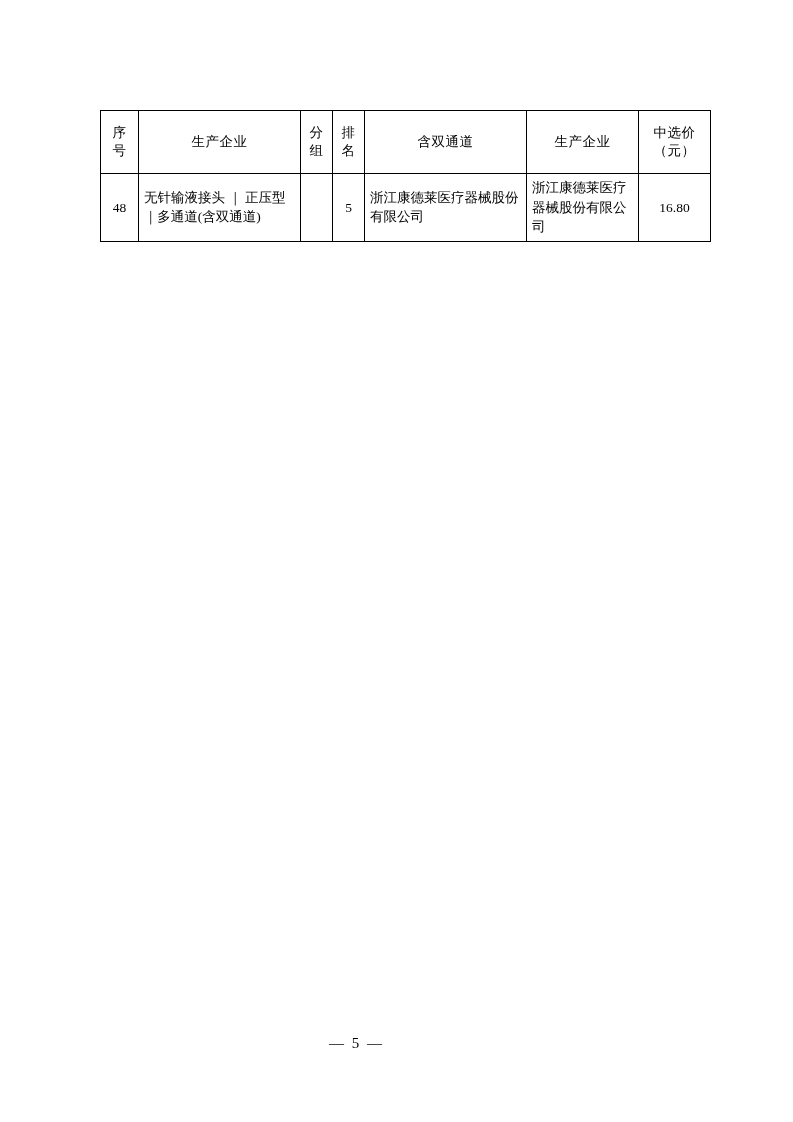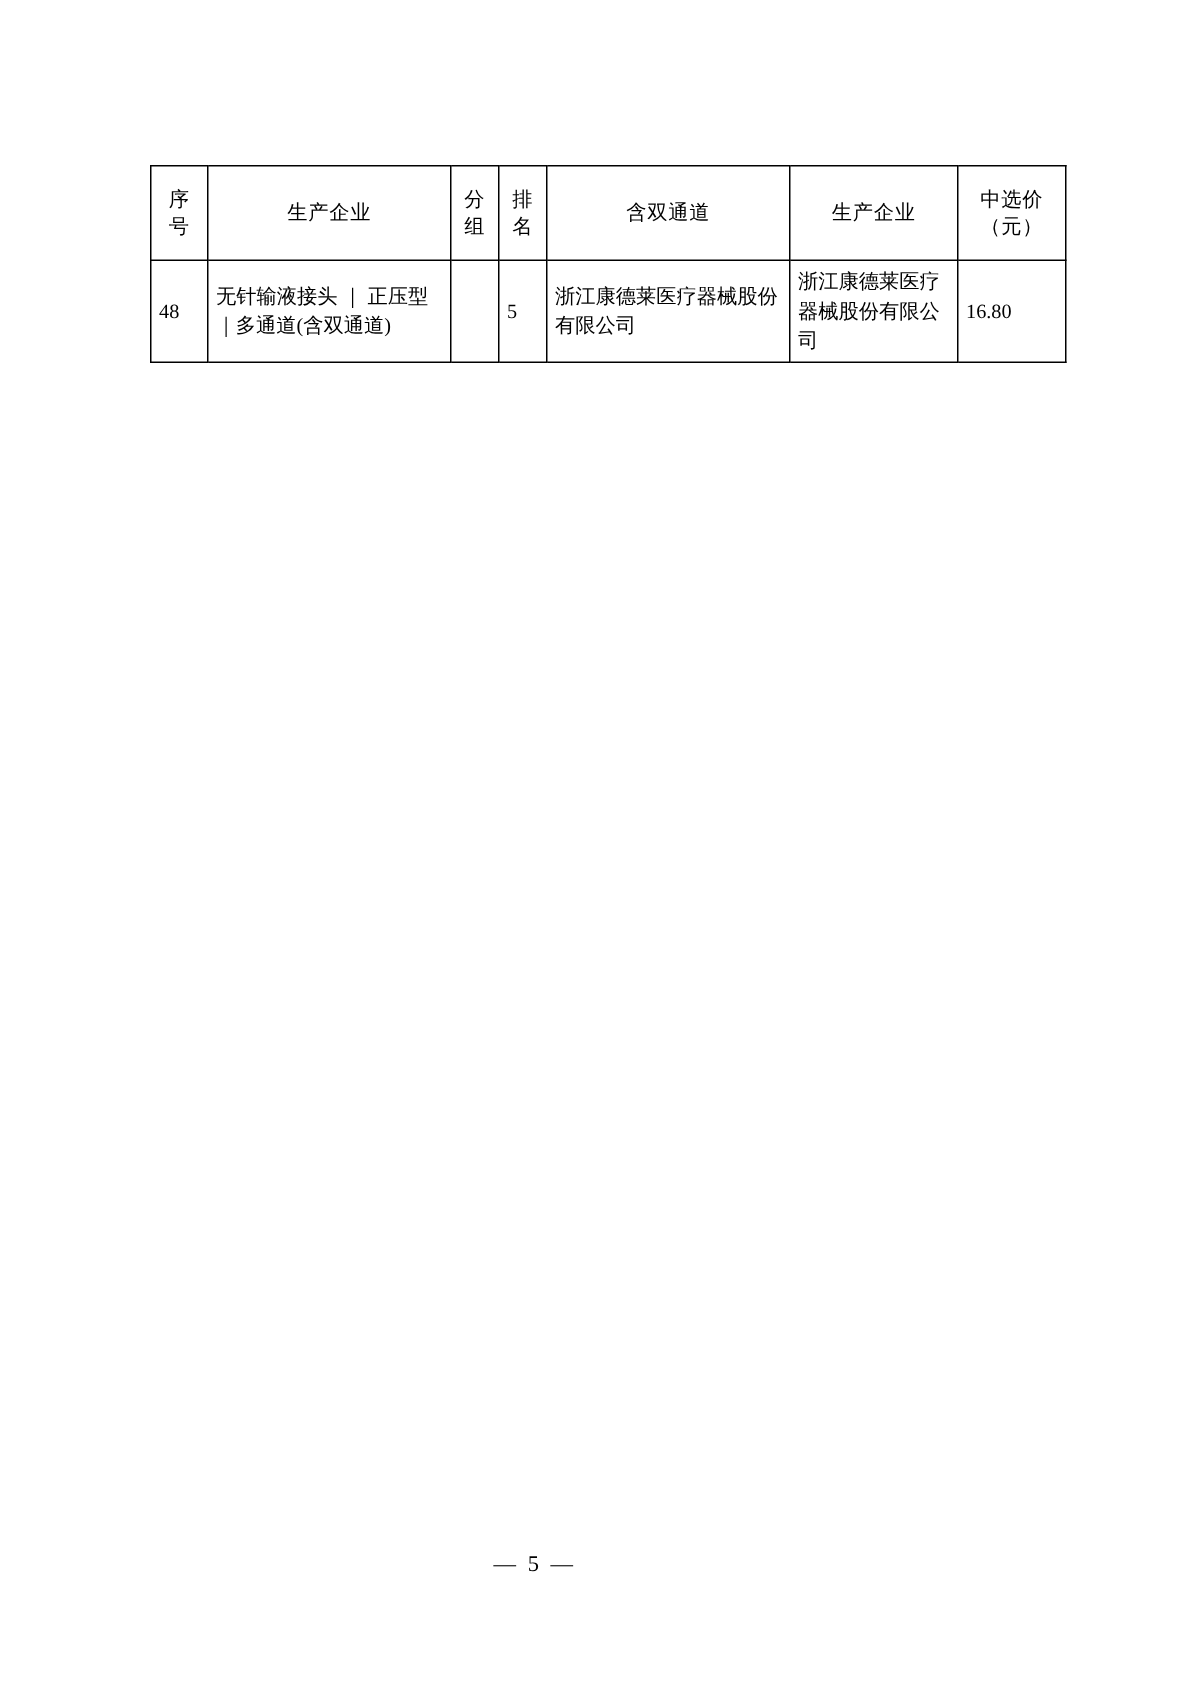--- a/index.html
+++ b/index.html
@@ -52,20 +52,21 @@
   .col-grp { width: 32px; }
   .col-rank { width: 32px; }
   .col-mfr { width: 162px; }
   .col-apply { width: 112px; }
   .col-price { width: 72px; }
 
   tbody td {
     height: 56px;
   }
   .c-center {
+    text-align: center;
     margin-left: 28px;
   }
   .c-left {
     text-align: left;
   }
   .hdr-2line {
     display: block;
     line-height: 1.3;
   }
   .page-number {

